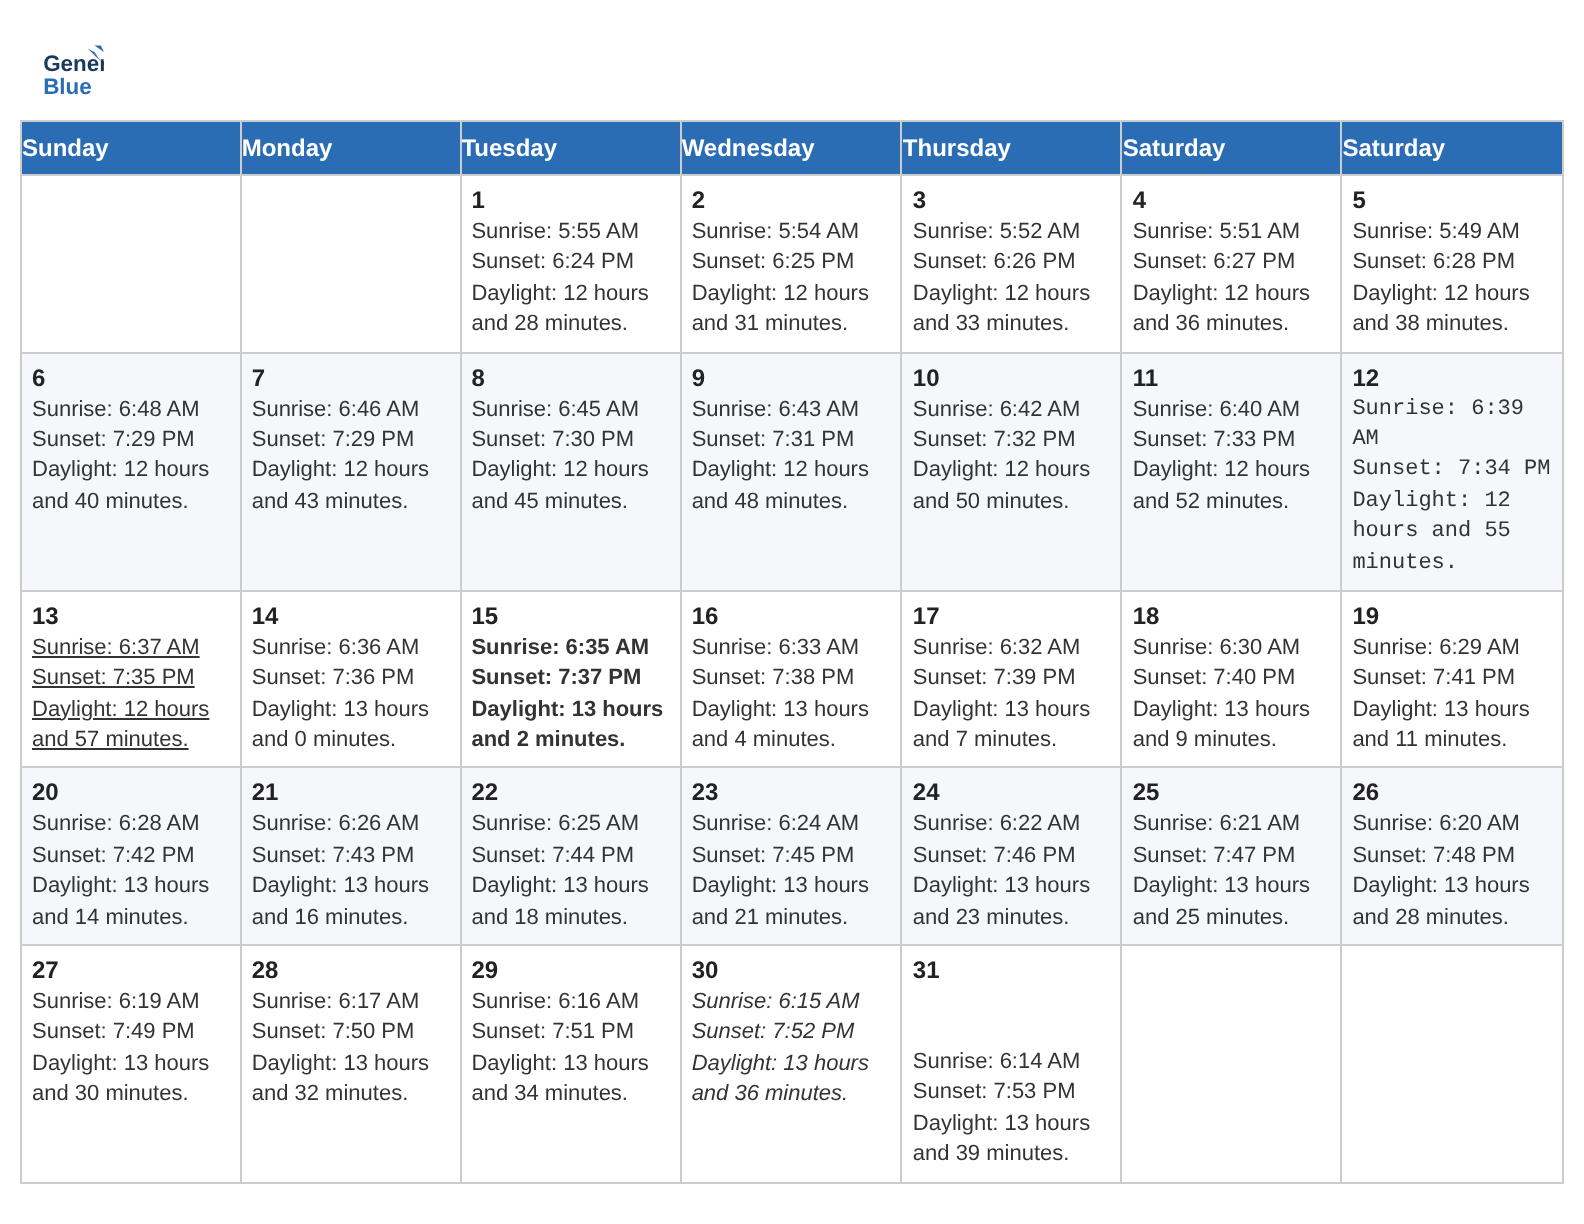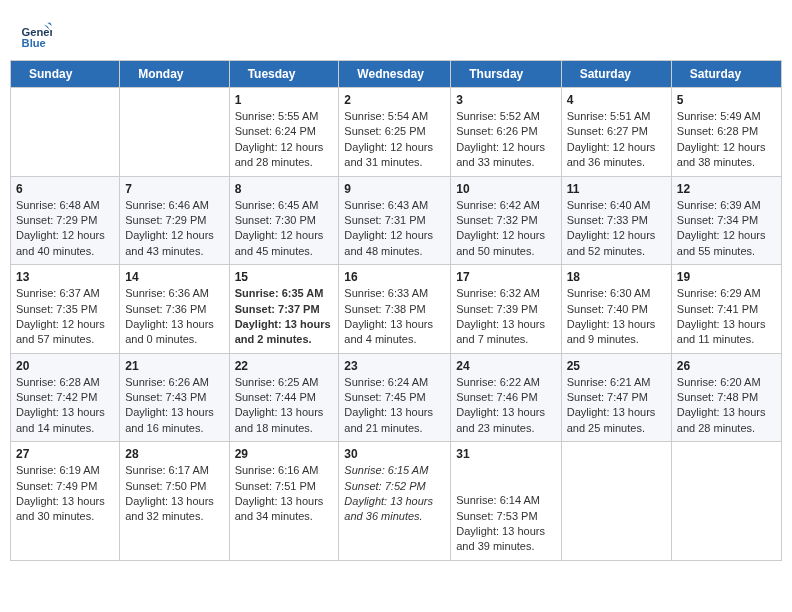--- a/index.html
+++ b/index.html
@@ -44,21 +44,21 @@
     .calendar {
       width: 100%;
       border-collapse: collapse;
       margin-top: 6px;
       font-size: 11px;
     }
     .calendar thead tr th {
       background-color: #2a6db5;
       color: #fff;
       text-align: left;
-      padding: 6px 18px;
+      padding: 6px 0;
       font-size: 12px;
       font-weight: bold;
       border: 1px solid #ccc;
     }
     .calendar tbody tr td {
       border: 1px solid #ccc;
       vertical-align: top;
       padding: 5px 5px;
       min-height: 70px;
       height: 80px;
@@ -188,29 +188,29 @@
 Daylight: 12 hours and 50 minutes.</div>
         </td>
         <td>
           <div class="day-number">11</div>
           <div class="day-info" style="white-space: pre-line;">Sunrise: 6:40 AM
 Sunset: 7:33 PM
 Daylight: 12 hours and 52 minutes.</div>
         </td>
         <td>
           <div class="day-number">12</div>
-          <div class="day-info" style="white-space: pre-line;">Sunrise: 6:39 AM
+          <div class="day-info" style="white-space: pre-line; font-family: Liberation Mono, monospace;">Sunrise: 6:39 AM
 Sunset: 7:34 PM
 Daylight: 12 hours and 55 minutes.</div>
         </td>
       </tr>
       <tr>
         <td>
           <div class="day-number">13</div>
-          <div class="day-info" style="white-space: pre-line;">Sunrise: 6:37 AM
+          <div class="day-info" style="white-space: pre-line; text-decoration: underline;">Sunrise: 6:37 AM
 Sunset: 7:35 PM
 Daylight: 12 hours and 57 minutes.</div>
         </td>
         <td>
           <div class="day-number">14</div>
           <div class="day-info" style="white-space: pre-line;">Sunrise: 6:36 AM
 Sunset: 7:36 PM
 Daylight: 13 hours and 0 minutes.</div>
         </td>
         <td>

